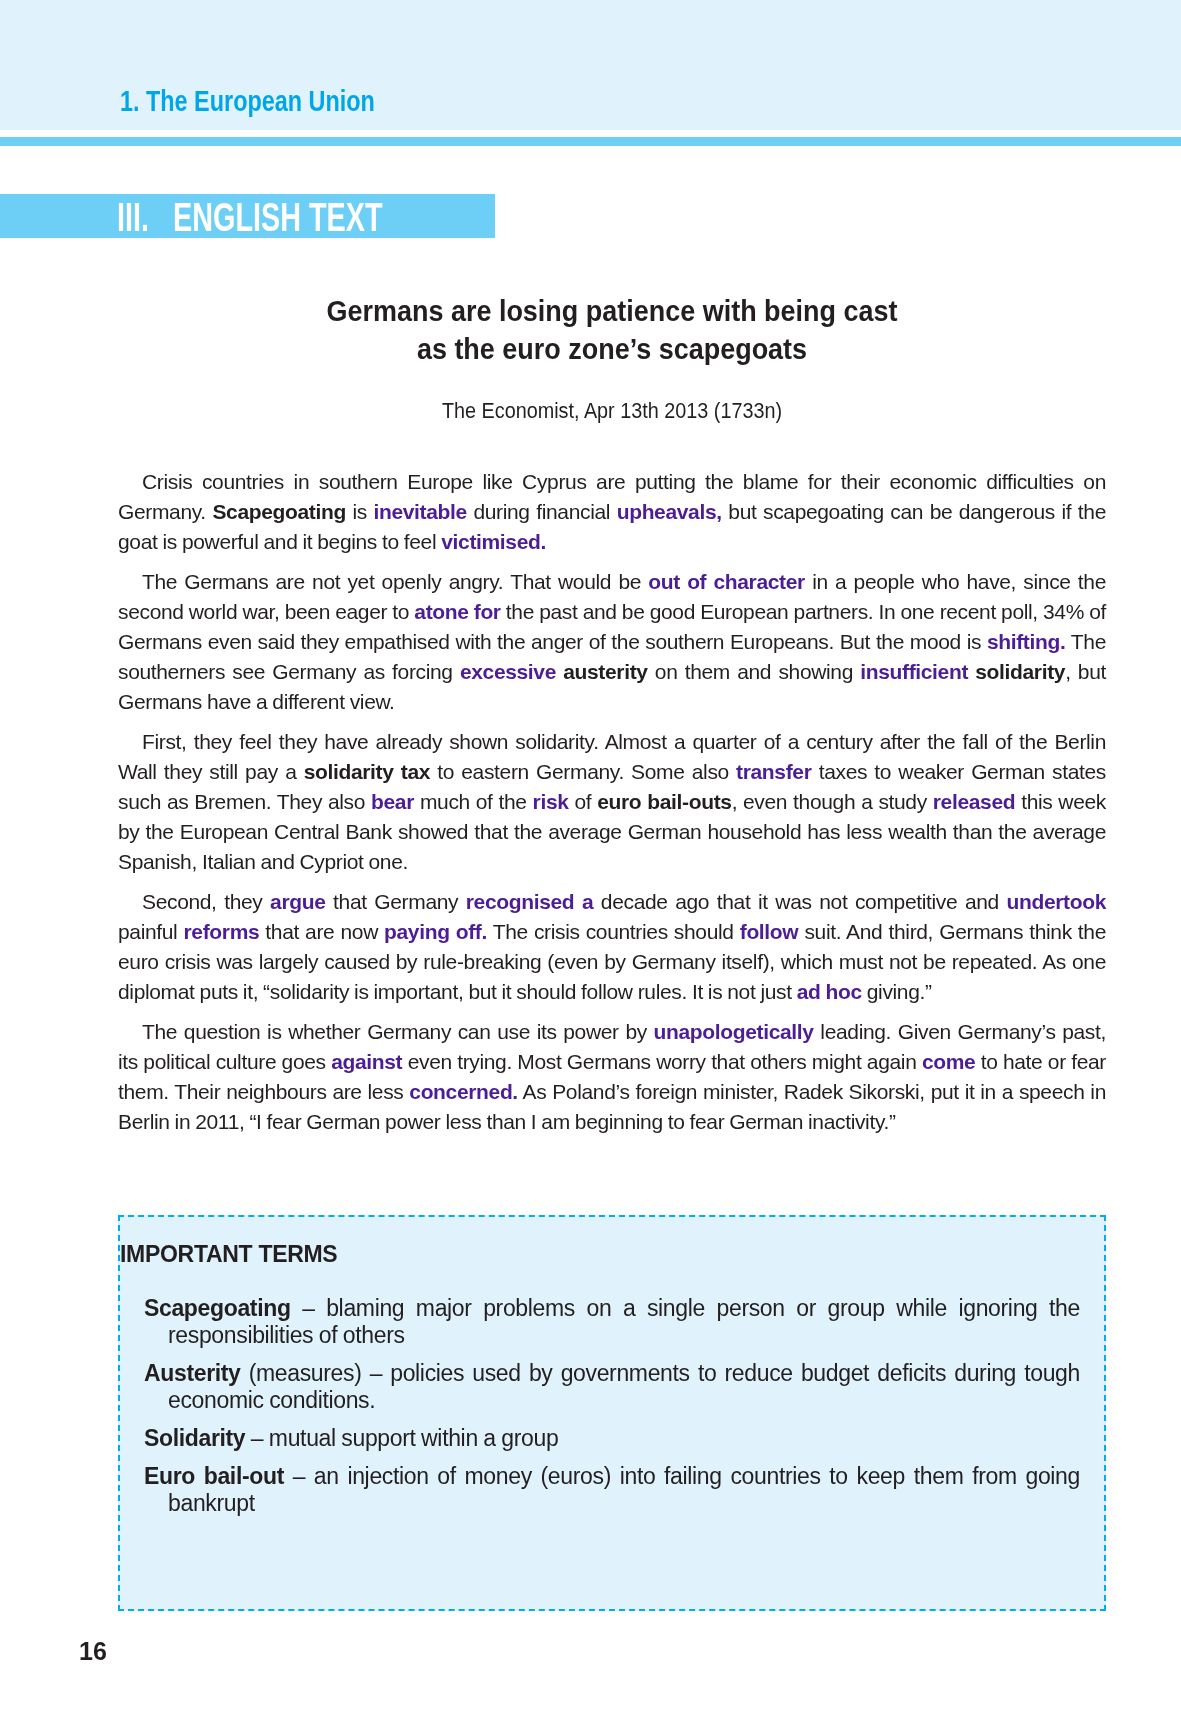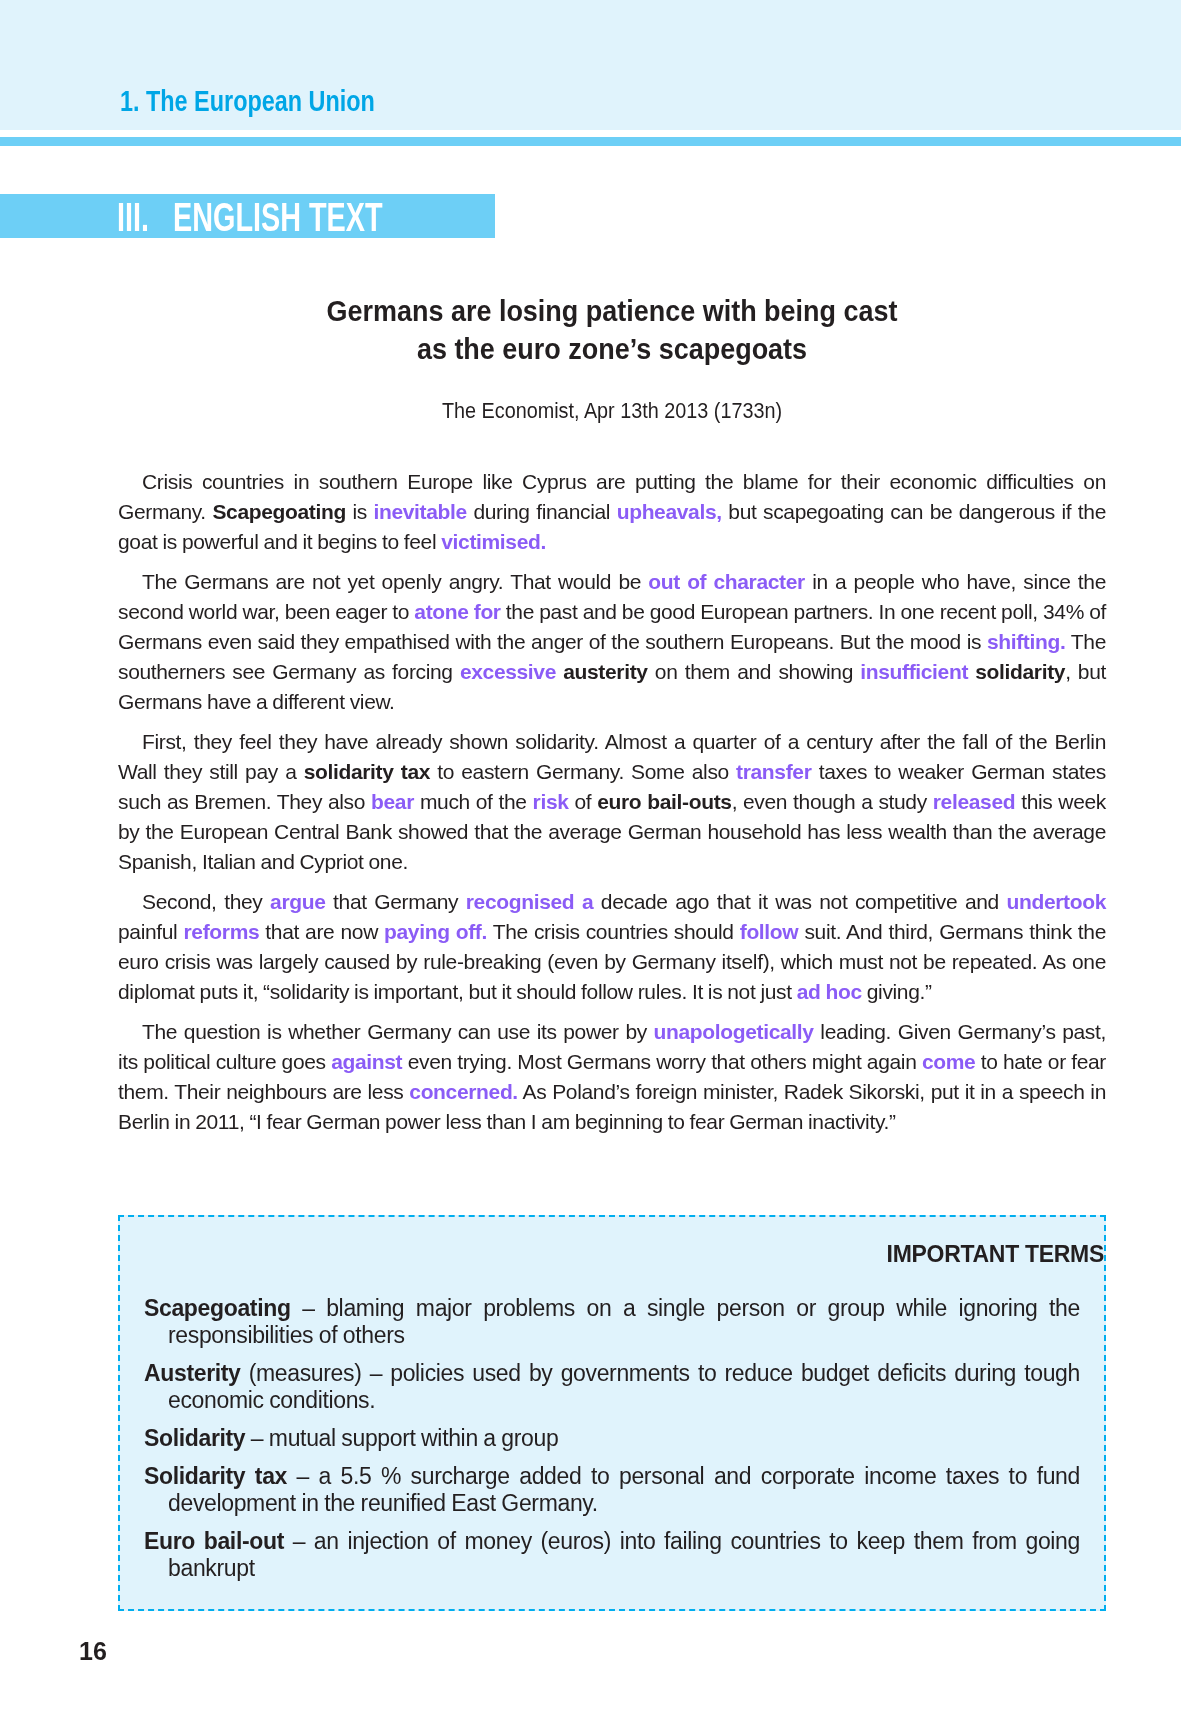--- a/index.html
+++ b/index.html
@@ -11,25 +11,25 @@
   .header-stripe { position:absolute; left:0; top:137px; width:1181px; height:9px; background:#6dcff6; }
   .section-bar { position:absolute; left:0; top:194px; width:495px; height:44px; background:#6dcff6; }
   .section-title { position:absolute; left:117px; top:196px; font-family:"Liberation Sans", sans-serif; font-weight:bold;
          font-size:40px; color:#ffffff; white-space:nowrap; transform:scaleX(0.72); transform-origin:left top; line-height:42px; }
   .article-title { position:absolute; left:118px; width:988px; top:292px; text-align:center;
          font-size:29px; font-weight:bold; line-height:38px; color:#231f20; transform:scaleX(0.93); transform-origin:center top; }
   .article-source { position:absolute; left:118px; width:988px; top:398px; text-align:center; font-size:22px; color:#231f20;
          transform:scaleX(0.9); transform-origin:center top; }
   .body-text { position:absolute; left:118px; width:988px; top:467px; }
   .para { margin:0 0 10px 0; font-size:21px; line-height:30px; text-align:justify; text-indent:24px; letter-spacing:-0.35px; word-spacing:-0.5px; }
-  .hl { color:#8b5cf6; font-weight:bold; }
+  .hl { color:#4c1d95; font-weight:bold; }
   .b { font-weight:bold; }
   .terms-box { position:absolute; left:118px; top:1215px; width:984px; height:392px; background:#e0f3fc;
          border:2px dashed #00aeef; }
-  .terms-title { text-align:right; font-weight:bold; font-size:23px; margin-top:24px; letter-spacing:-0.3px; }
+  .terms-title { text-align:left; font-weight:bold; font-size:23px; margin-top:24px; letter-spacing:-0.3px; }
   .terms-list { position:absolute; left:24px; right:24px; top:78px; }
   .term { font-size:23px; line-height:27px; text-align:justify; padding-left:24px; text-indent:-24px; margin-bottom:11px; letter-spacing:-0.35px; word-spacing:-0.5px; }
   .term .tname { font-weight:bold; }
   .page-number { position:absolute; left:64px; top:1637px; font-weight:bold; font-size:25px; color:#231f20;margin-left:15px; }
 </style>
 </head>
 <body>
 
 <div class="header-band"></div>
 <div class="chapter-title">1. The European Union</div>
@@ -51,18 +51,17 @@
   <p class="para"><span>Second, they </span><span class="hl">argue</span><span> that Germany </span><span class="hl">recognised a</span><span> decade ago that it was not competitive and </span><span class="hl">undertook</span><span> painful </span><span class="hl">reforms</span><span> that are now </span><span class="hl">paying off.</span><span> The crisis countries should </span><span class="hl">follow</span><span> suit. And third, Germans think the euro crisis was largely caused by rule-breaking (even by Germany itself), which must not be repeated. As one diplomat puts it, “solidarity is important, but it should follow rules. It is not just </span><span class="hl">ad hoc</span><span> giving.”</span></p>
   <p class="para"><span>The question is whether Germany can use its power by </span><span class="hl">unapologetically</span><span> leading. Given Germany’s past, its political culture goes </span><span class="hl">against</span><span> even trying. Most Germans worry that others might again </span><span class="hl">come</span><span> to hate or fear them. Their neighbours are less </span><span class="hl">concerned.</span><span> As Poland’s foreign minister, Radek Sikorski, put it in a speech in Berlin in 2011, “I fear German power less than I am beginning to fear German inactivity.”</span></p>
 </div>
 
 <div class="terms-box">
   <div class="terms-title">IMPORTANT TERMS</div>
   <div class="terms-list">
     <div class="term"><span class="tname">Scapegoating</span><span> – blaming major problems on a single person or group while ignoring the responsibilities of others</span></div>
     <div class="term"><span class="tname">Austerity</span><span> (measures) – policies used by governments to reduce budget deficits during tough economic conditions.</span></div>
     <div class="term"><span class="tname">Solidarity</span><span> – mutual support within a group</span></div>
-    <div class="term"><span class="tname">Solidarity tax</span><span> – a 5.5 % surcharge added to personal and corporate income taxes to fund development in the reunified East Germany.</span></div>
     <div class="term"><span class="tname">Euro bail-out</span><span> – an injection of money (euros) into failing countries to keep them from going bankrupt</span></div>
   </div>
 </div>
 
 <div class="page-number">16</div>
 
 </body></html>

